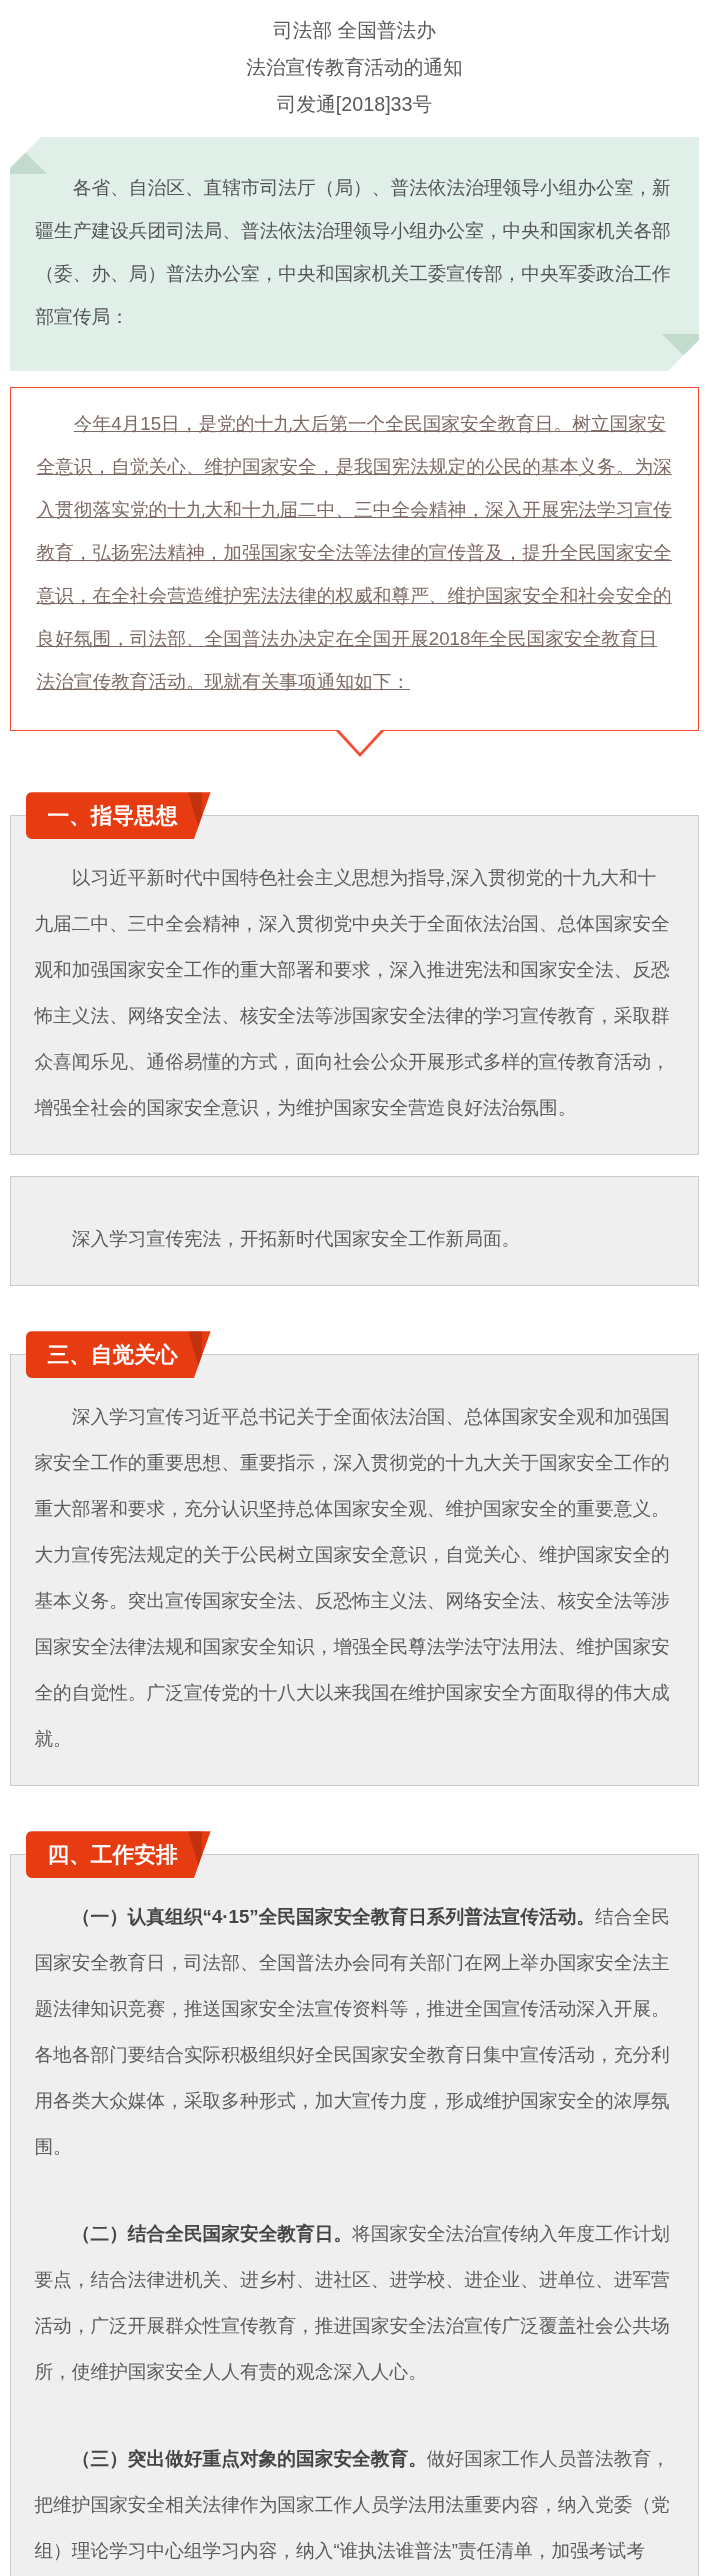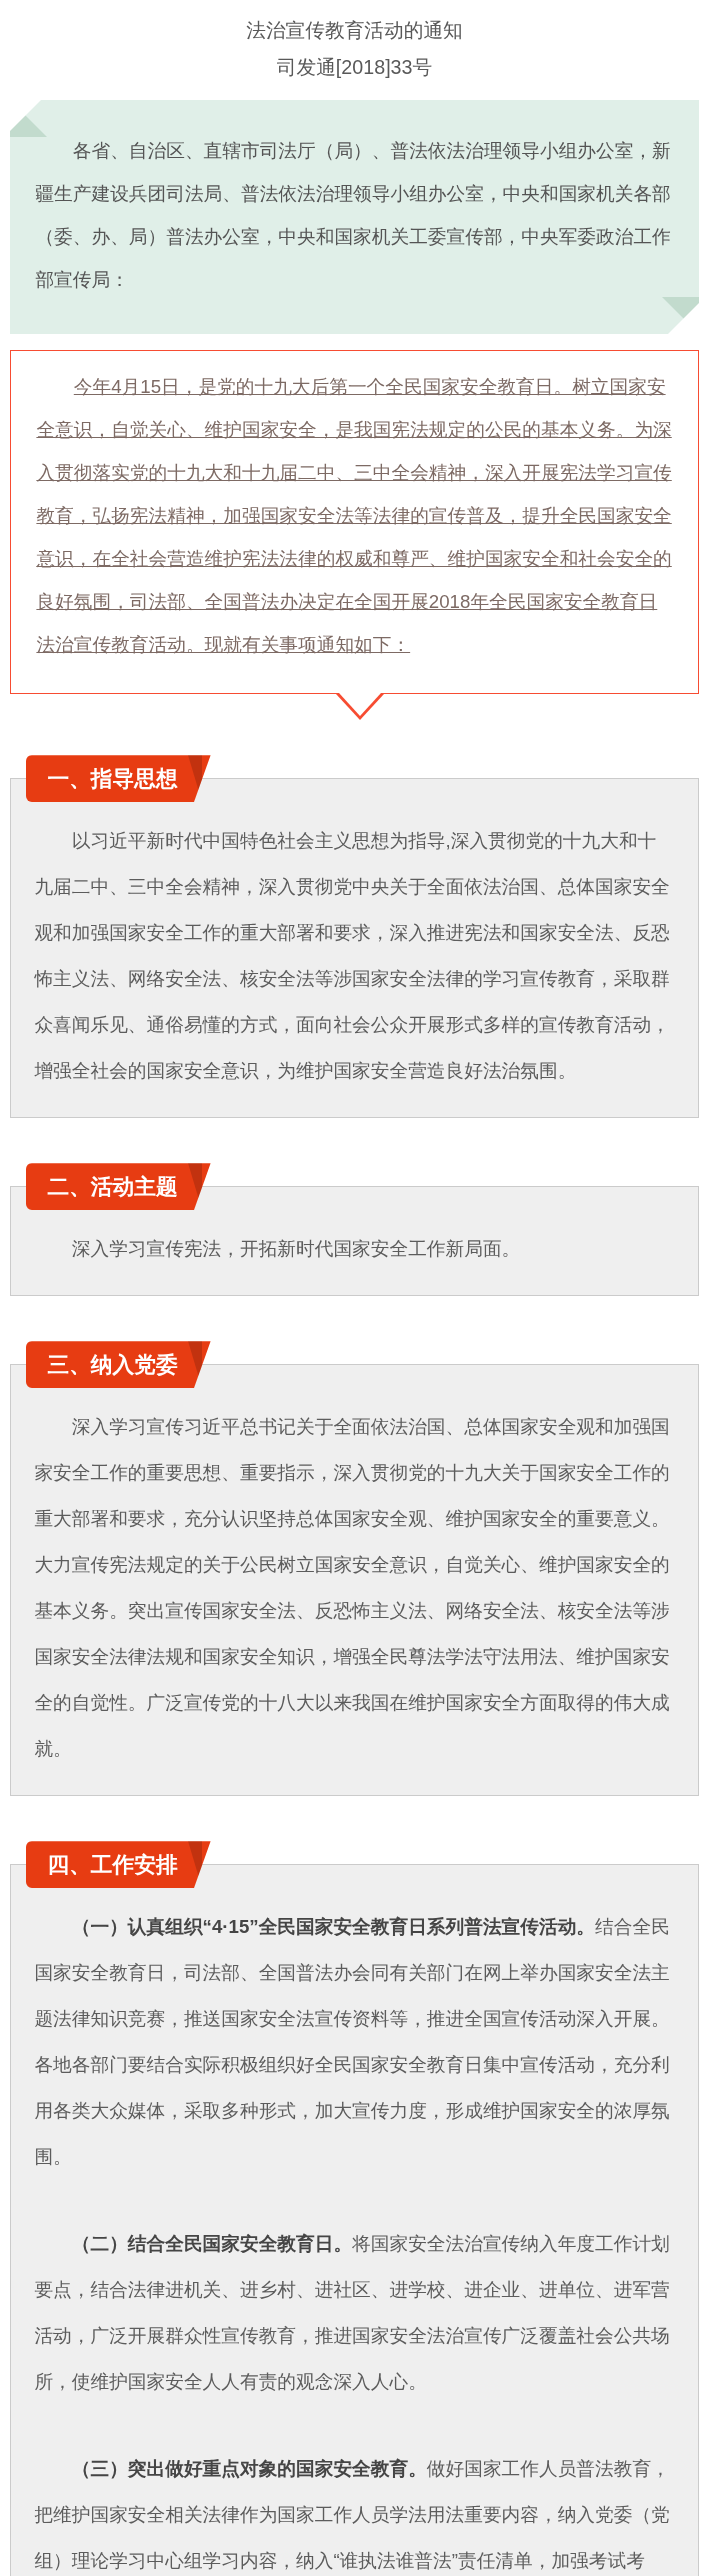--- a/index.html
+++ b/index.html
@@ -44,20 +44,21 @@
   .panel p { margin:0; font-size:18.7px; line-height:46px; text-indent:2em; color:#5c5c5c; }
   .panel p + p { margin-top:41px; }
   .panel b { color:#454545; }
 </style>
 </head>
 <body>
 
 <div class="page">
 
   <header class="doc-header">
+    <div class="h-line">司法部 全国普法办</div>
     <div class="h-line">法治宣传教育活动的通知</div>
     <div class="h-line">司发通[2018]33号</div>
   </header>
 
   <div class="note">
     <span class="fold-shade-tl"></span>
     <span class="fold-white-tl"></span>
     <span class="fold-shade-br"></span>
     <span class="fold-white-br"></span>
     <p>各省、自治区、直辖市司法厅（局）、普法依法治理领导小组办公室，新疆生产建设兵团司法局、普法依法治理领导小组办公室，中央和国家机关各部（委、办、局）普法办公室，中央和国家机关工委宣传部，中央军委政治工作部宣传局：</p>
@@ -72,31 +73,28 @@
   <section class="section">
     <div class="ribbon">
       <span>一、指导思想</span>
     </div>
     <div class="panel">
       <p>以习近平新时代中国特色社会主义思想为指导,深入贯彻党的十九大和十九届二中、三中全会精神，深入贯彻党中央关于全面依法治国、总体国家安全观和加强国家安全工作的重大部署和要求，深入推进宪法和国家安全法、反恐怖主义法、网络安全法、核安全法等涉国家安全法律的学习宣传教育，采取群众喜闻乐见、通俗易懂的方式，面向社会公众开展形式多样的宣传教育活动，增强全社会的国家安全意识，为维护国家安全营造良好法治氛围。</p>
     </div>
   </section>
 
   <section class="section">
-    <div class="ribbon">
-      <span>二、活动主题</span>
-    </div>
     <div class="panel">
       <p>深入学习宣传宪法，开拓新时代国家安全工作新局面。</p>
     </div>
   </section>
 
   <section class="section">
     <div class="ribbon">
-      <span>三、纳入党委</span>
+      <span>三、自觉关心</span>
     </div>
     <div class="panel">
       <p>深入学习宣传习近平总书记关于全面依法治国、总体国家安全观和加强国家安全工作的重要思想、重要指示，深入贯彻党的十九大关于国家安全工作的重大部署和要求，充分认识坚持总体国家安全观、维护国家安全的重要意义。大力宣传宪法规定的关于公民树立国家安全意识，自觉关心、维护国家安全的基本义务。突出宣传国家安全法、反恐怖主义法、网络安全法、核安全法等涉国家安全法律法规和国家安全知识，增强全民尊法学法守法用法、维护国家安全的自觉性。广泛宣传党的十八大以来我国在维护国家安全方面取得的伟大成就。</p>
     </div>
   </section>
 
   <section class="section">
     <div class="ribbon">
       <span>四、工作安排</span>
     </div>

